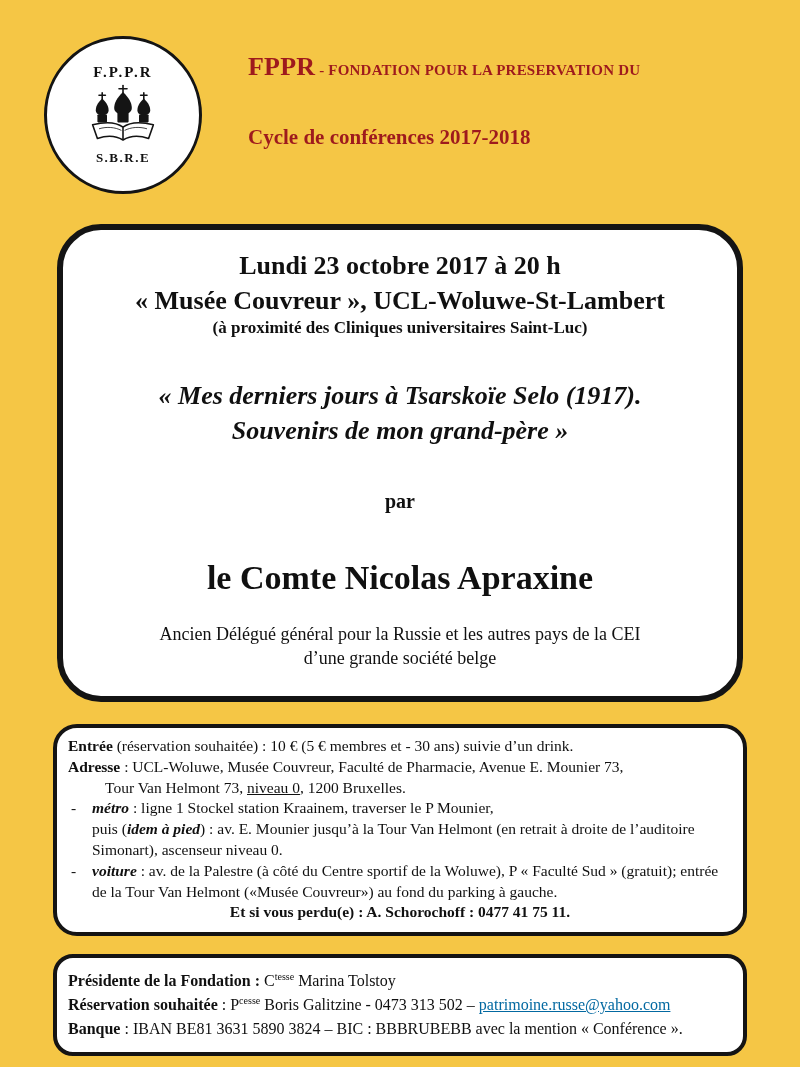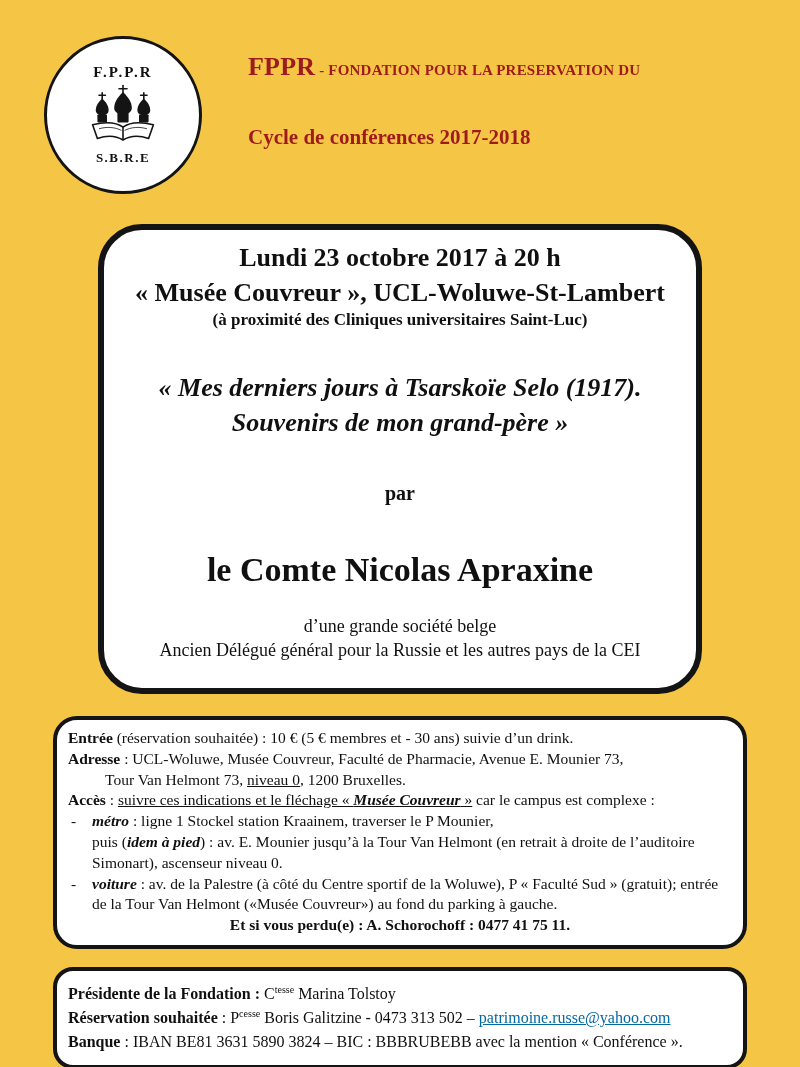--- a/index.html
+++ b/index.html
@@ -15,22 +15,22 @@
     display:flex;flex-direction:column;align-items:center;justify-content:center;text-align:center;
   }
   .logo-top{font-size:15px;font-weight:bold;letter-spacing:2px;}
   .logo-art{width:102px;height:64px;margin:3px 0 2px;}
   .logo-bottom{font-size:13px;letter-spacing:1.5px;font-weight:bold;}
   .head-text{padding-top:10px;color:#9E1A1D;}
   .org-name{font-weight:bold;font-size:15px;line-height:1.65;letter-spacing:.2px;}
   .fppr{font-size:26px;}
   .cycle{margin-top:36px;font-size:21px;font-weight:bold;}
   .event-box{
-    width:604px;margin:30px auto 0;background:#fff;box-sizing:border-box;
-    border:6px solid #141414;border-radius:44px;text-align:center;padding:10px 16px 26px;
+    width:686px;margin:30px auto 0;background:#fff;box-sizing:border-box;
+    border:6px solid #141414;border-radius:44px;text-align:center;padding:18px 16px 26px;
   }
   .ev-date,.ev-venue{font-size:26px;font-weight:bold;line-height:1.35;}
   .ev-prox{font-size:17px;font-weight:bold;}
   .ev-title-wrap{margin-top:40px;}
   .ev-title{font-size:26px;font-weight:bold;font-style:italic;line-height:1.35;}
   .ev-par{margin-top:42px;font-size:20px;font-weight:bold;}
   .ev-speaker{margin-top:46px;font-size:34px;font-weight:bold;}
   .ev-desc{margin-top:26px;font-size:18px;line-height:1.3;}
   .info-box{
     width:694px;margin:22px auto 0;background:#fff;box-sizing:border-box;
@@ -100,37 +100,34 @@
     <div class="ev-date">Lundi 23 octobre 2017 à 20 h</div>
     <div class="ev-venue">« Musée Couvreur », UCL-Woluwe-St-Lambert</div>
     <div class="ev-prox">(à proximité des Cliniques universitaires Saint-Luc)</div>
     <div class="ev-title-wrap">
       <div class="ev-title">« Mes derniers jours à Tsarskoïe Selo (1917).</div>
       <div class="ev-title">Souvenirs de mon grand-père »</div>
     </div>
     <div class="ev-par">par</div>
     <div class="ev-speaker">le Comte Nicolas Apraxine</div>
     <div class="ev-desc">
+      <div>Ancien Délégué général pour la Russie et les autres pays de la CEI</div>
       <div>d’une grande société belge</div>
-      <div>Ancien Délégué général pour la Russie et les autres pays de la CEI</div>
     </div>
   </section>
 
   <section class="info-box">
     <div>
       <span class="lbl">Entrée</span><span> (réservation souhaitée) : 10 € (5 € membres et - 30 ans) suivie d’un drink.</span>
     </div>
     <div>
       <span class="lbl">Adresse</span><span> : UCL-Woluwe, Musée Couvreur, Faculté de Pharmacie, Avenue E. Mounier 73,</span>
     </div>
     <div class="indent">
       <span>Tour Van Helmont 73, </span><span class="ul">niveau 0</span><span>, 1200 Bruxelles.</span>
-    </div>
-    <div>
-      <span class="lbl">Accès</span><span> : </span><span class="ul">suivre ces indications et le fléchage « </span><span class="ul bi">Musée Couvreur</span><span class="ul"> »</span><span> car le campus est complexe :</span>
     </div>
     <div class="bullet">
       <span class="dash">-</span>
       <div class="b-content">
         <div>
           <span class="bi">métro</span><span> : ligne 1 Stockel station Kraainem, traverser le P Mounier,</span>
         </div>
         <div>
           <span>puis (</span><span class="bi">idem à pied</span><span>) : av. E. Mounier jusqu’à la Tour Van Helmont (en retrait à droite de l’auditoire Simonart), ascenseur niveau 0.</span>
         </div>

